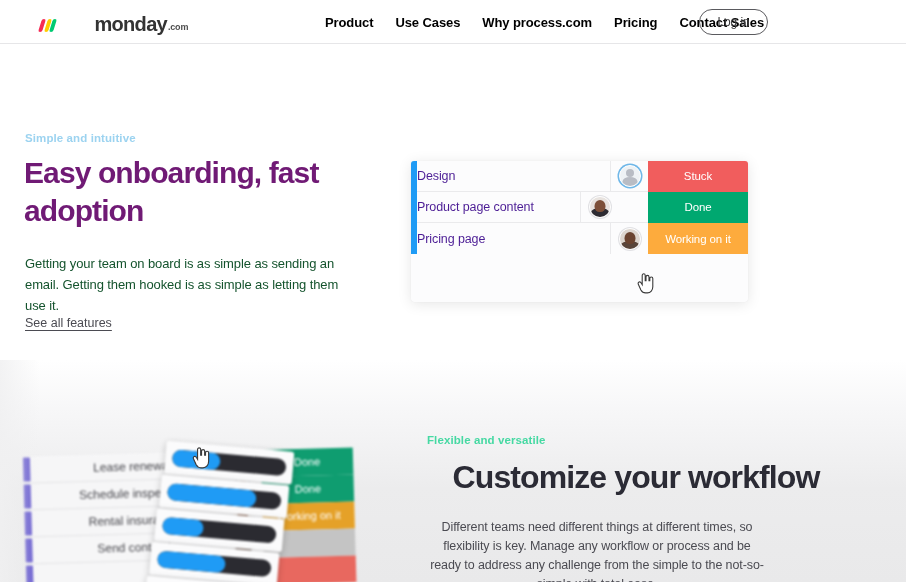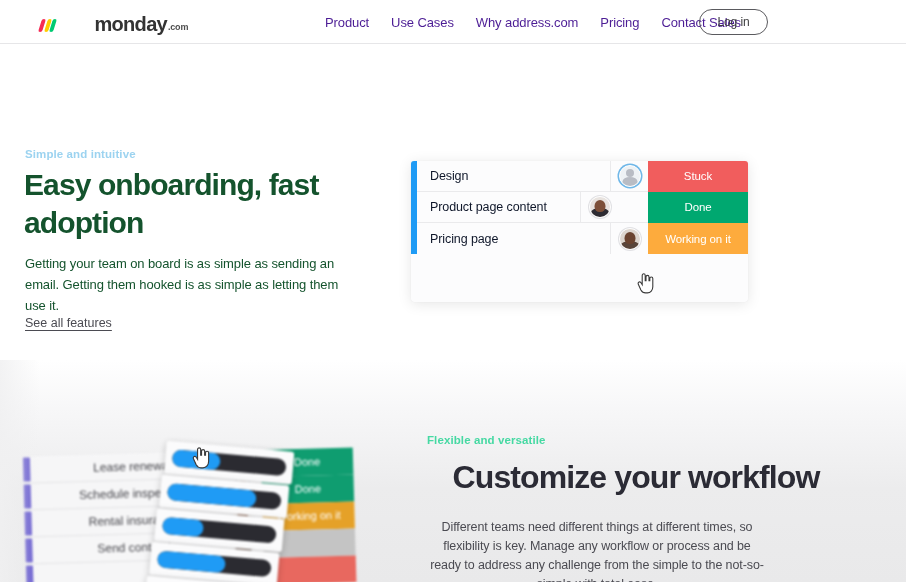--- a/index.html
+++ b/index.html
@@ -83,25 +83,26 @@
     position: absolute;
     left: 325px;
     top: 0;
     height: 44px;
     display: flex;
     align-items: center;
     gap: 22px;
   }
   .nav-link {
     font-size: 13px;
-    color: #4c1d95;
+    color: #000000;
     text-decoration: none;
     white-space: nowrap;
     cursor: pointer;
     letter-spacing: -0.1px;
+    font-weight: bold;
   }
 
   .login-btn {
     position: absolute;
     left: 699px;
     top: 9px;
     width: 69px;
     height: 26px;
     border: 1px solid #5a5a5e;
     border-radius: 13px;
@@ -124,32 +125,31 @@
 
   .eyebrow {
     position: absolute;
     font-size: 11.5px;
     font-weight: bold;
     letter-spacing: 0.1px;
   }
   .eyebrow-1 {
     left: 25px; top: 88px;
     color: #9cd3f0;
-    margin-top: 16px;
   }
 
   .headline {
     position: absolute;
-    left: 24px; top: 122px;
+    left: 24px; top: 110px;
     width: 340px;
     font-size: 30px;
     font-weight: bold;
     line-height: 38px;
     letter-spacing: -0.9px;
-    color: #14532d;
+    color: #701a75;
   }
 
   .body-copy {
     position: absolute;
     left: 25px; top: 209px;
     width: 330px;
     font-size: 13px;
     line-height: 21px;
     color: #14532d;
     letter-spacing: -0.1px;
@@ -186,23 +186,22 @@
   }
   .brow:last-child { border-bottom: none; }
   .brow-accent {
     width: 6px;
     height: 31px;
     background: #1f9bf5;
     flex: 0 0 6px;
   }
   .brow-name {
     flex: 1;
-    padding-left: 13px;
     font-size: 12.5px;
-    color: #0f172a;
+    color: #4c1d95;
     letter-spacing: -0.1px;
     white-space: nowrap;
   }
   .brow-avatar {
     flex: 0 0 38px;
     display: flex;
     justify-content: center;
     align-items: center;
     border-left: 1px solid #eaeaec;
     height: 31px;
@@ -408,21 +407,21 @@
         <span class="logo-bar" style="background:#ffcb00"></span>
         <span class="logo-bar" style="background:#00ca72"></span>
       </span>
       <span class="logo-word">monday</span>
       <span class="logo-tld">.com</span>
     </div>
 
     <nav class="nav">
       <a class="nav-link">Product</a>
       <a class="nav-link">Use Cases</a>
-      <a class="nav-link">Why address.com</a>
+      <a class="nav-link">Why process.com</a>
       <a class="nav-link">Pricing</a>
       <a class="nav-link">Contact Sales</a>
     </nav>
 
     <button class="login-btn">Log in</button>
   </header>
 
   <section class="section-one">
 
     <div class="eyebrow eyebrow-1">Simple and intuitive</div>

